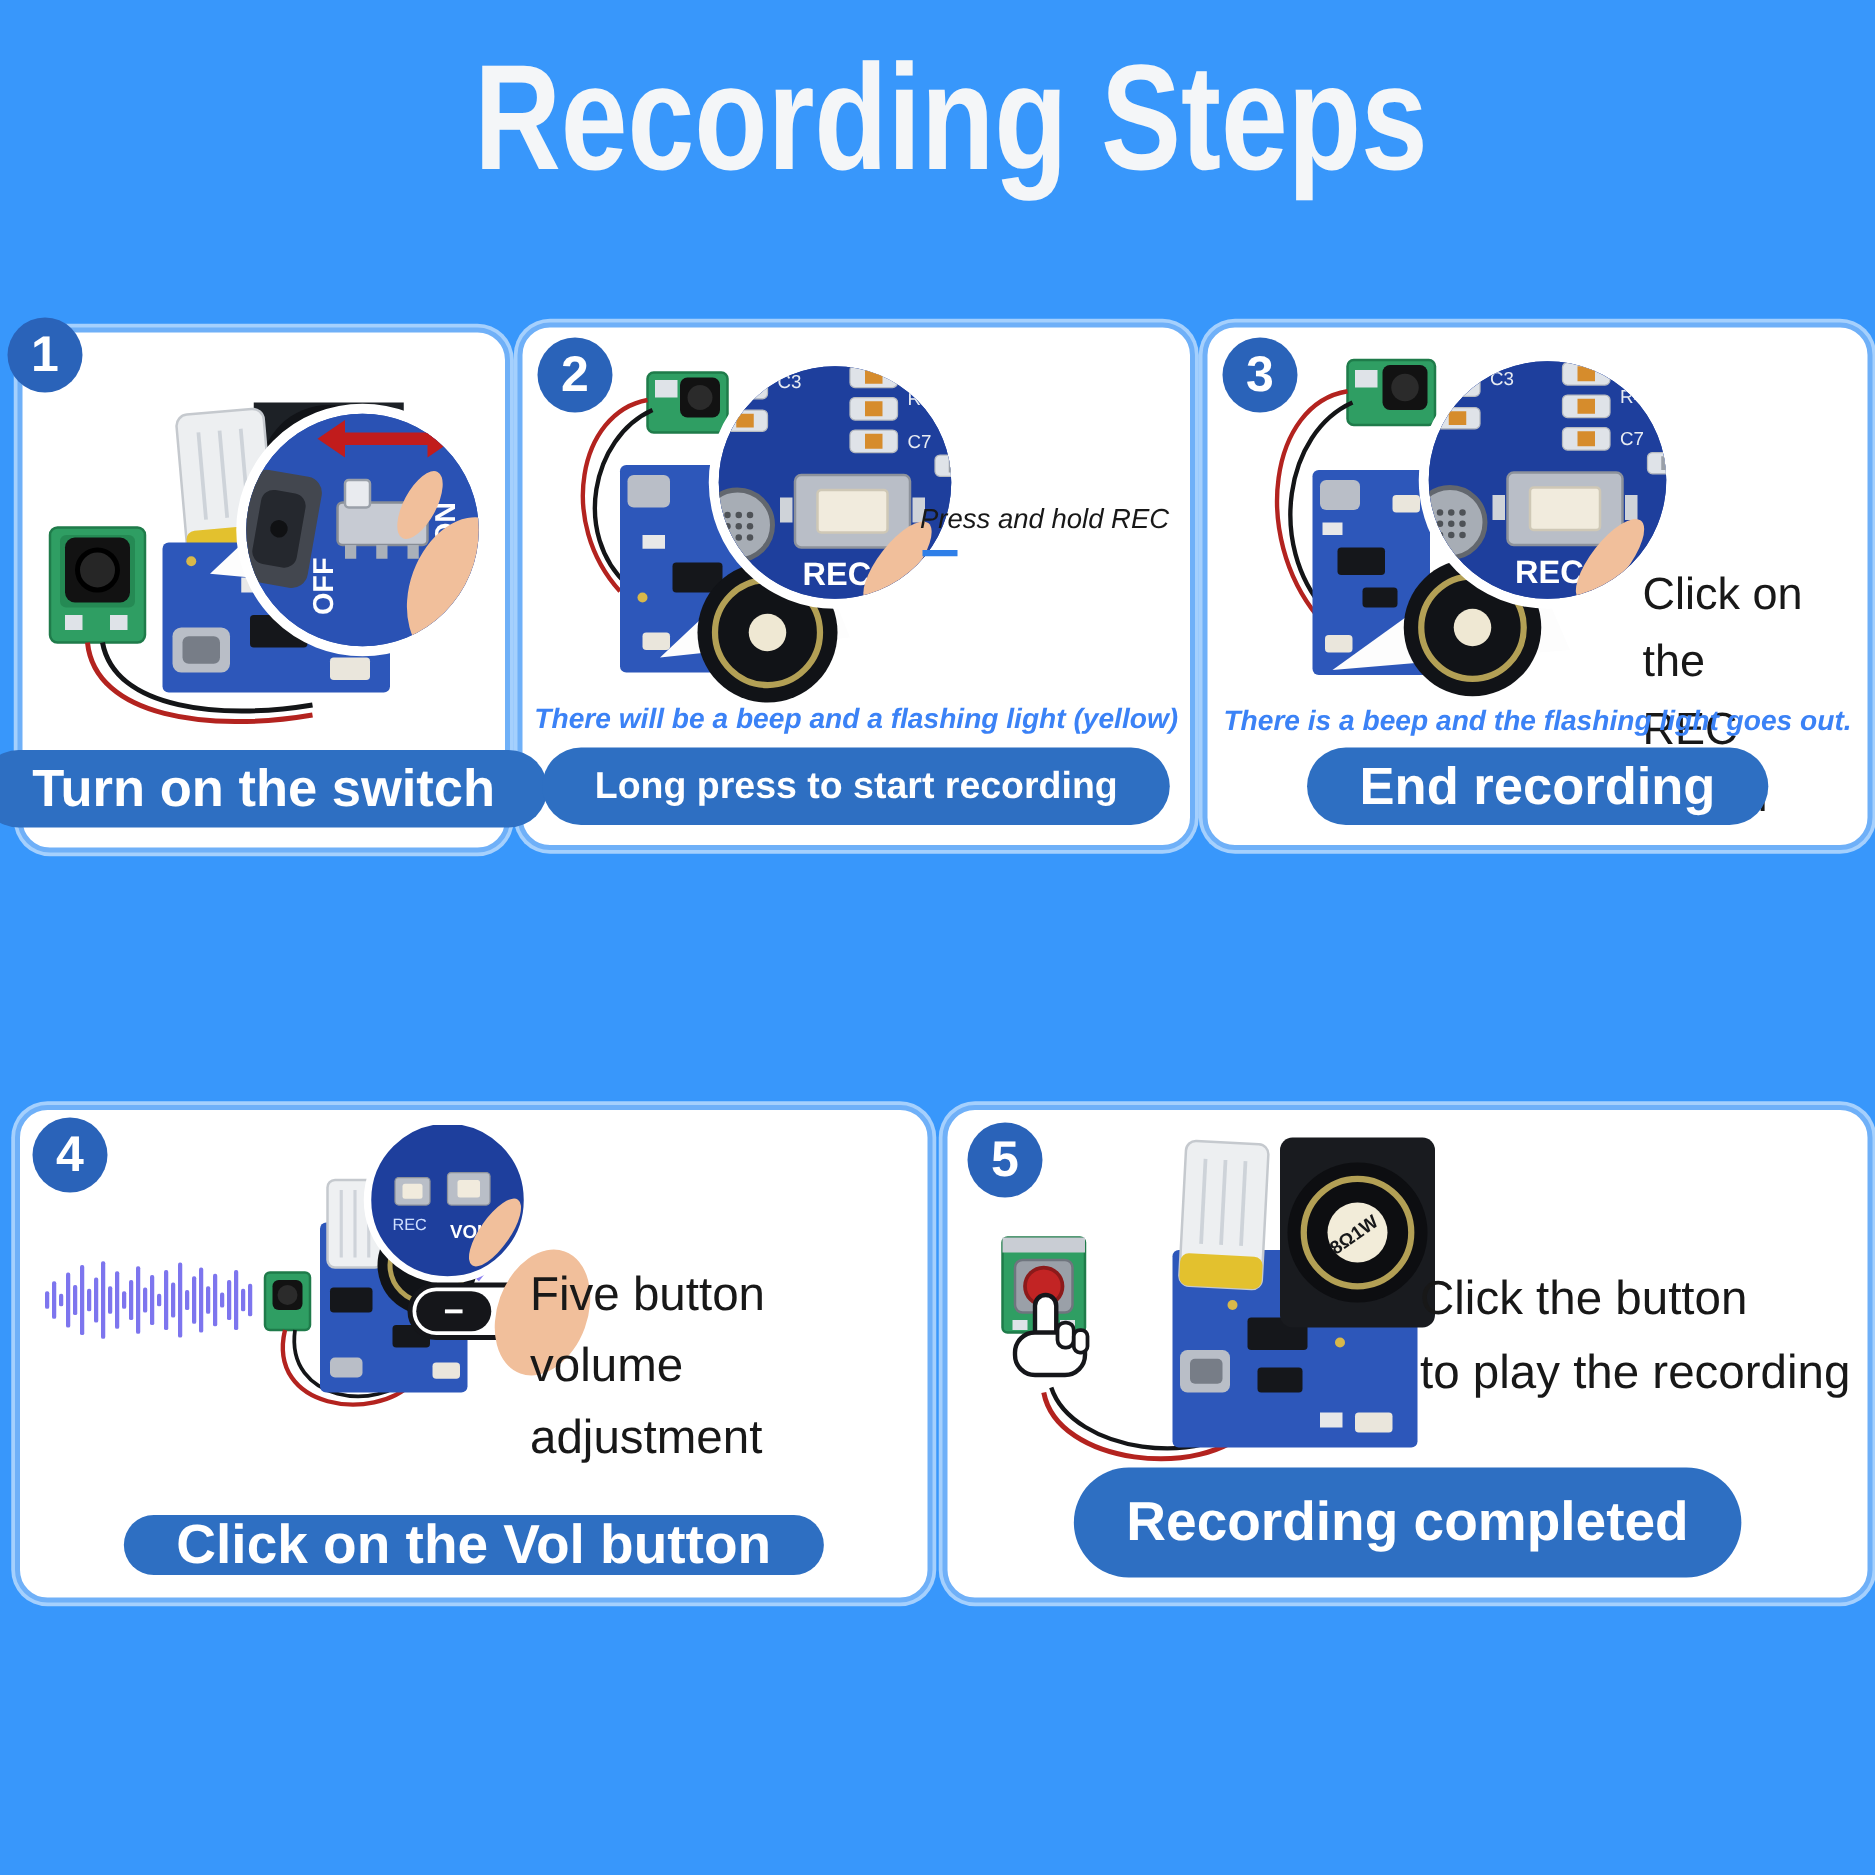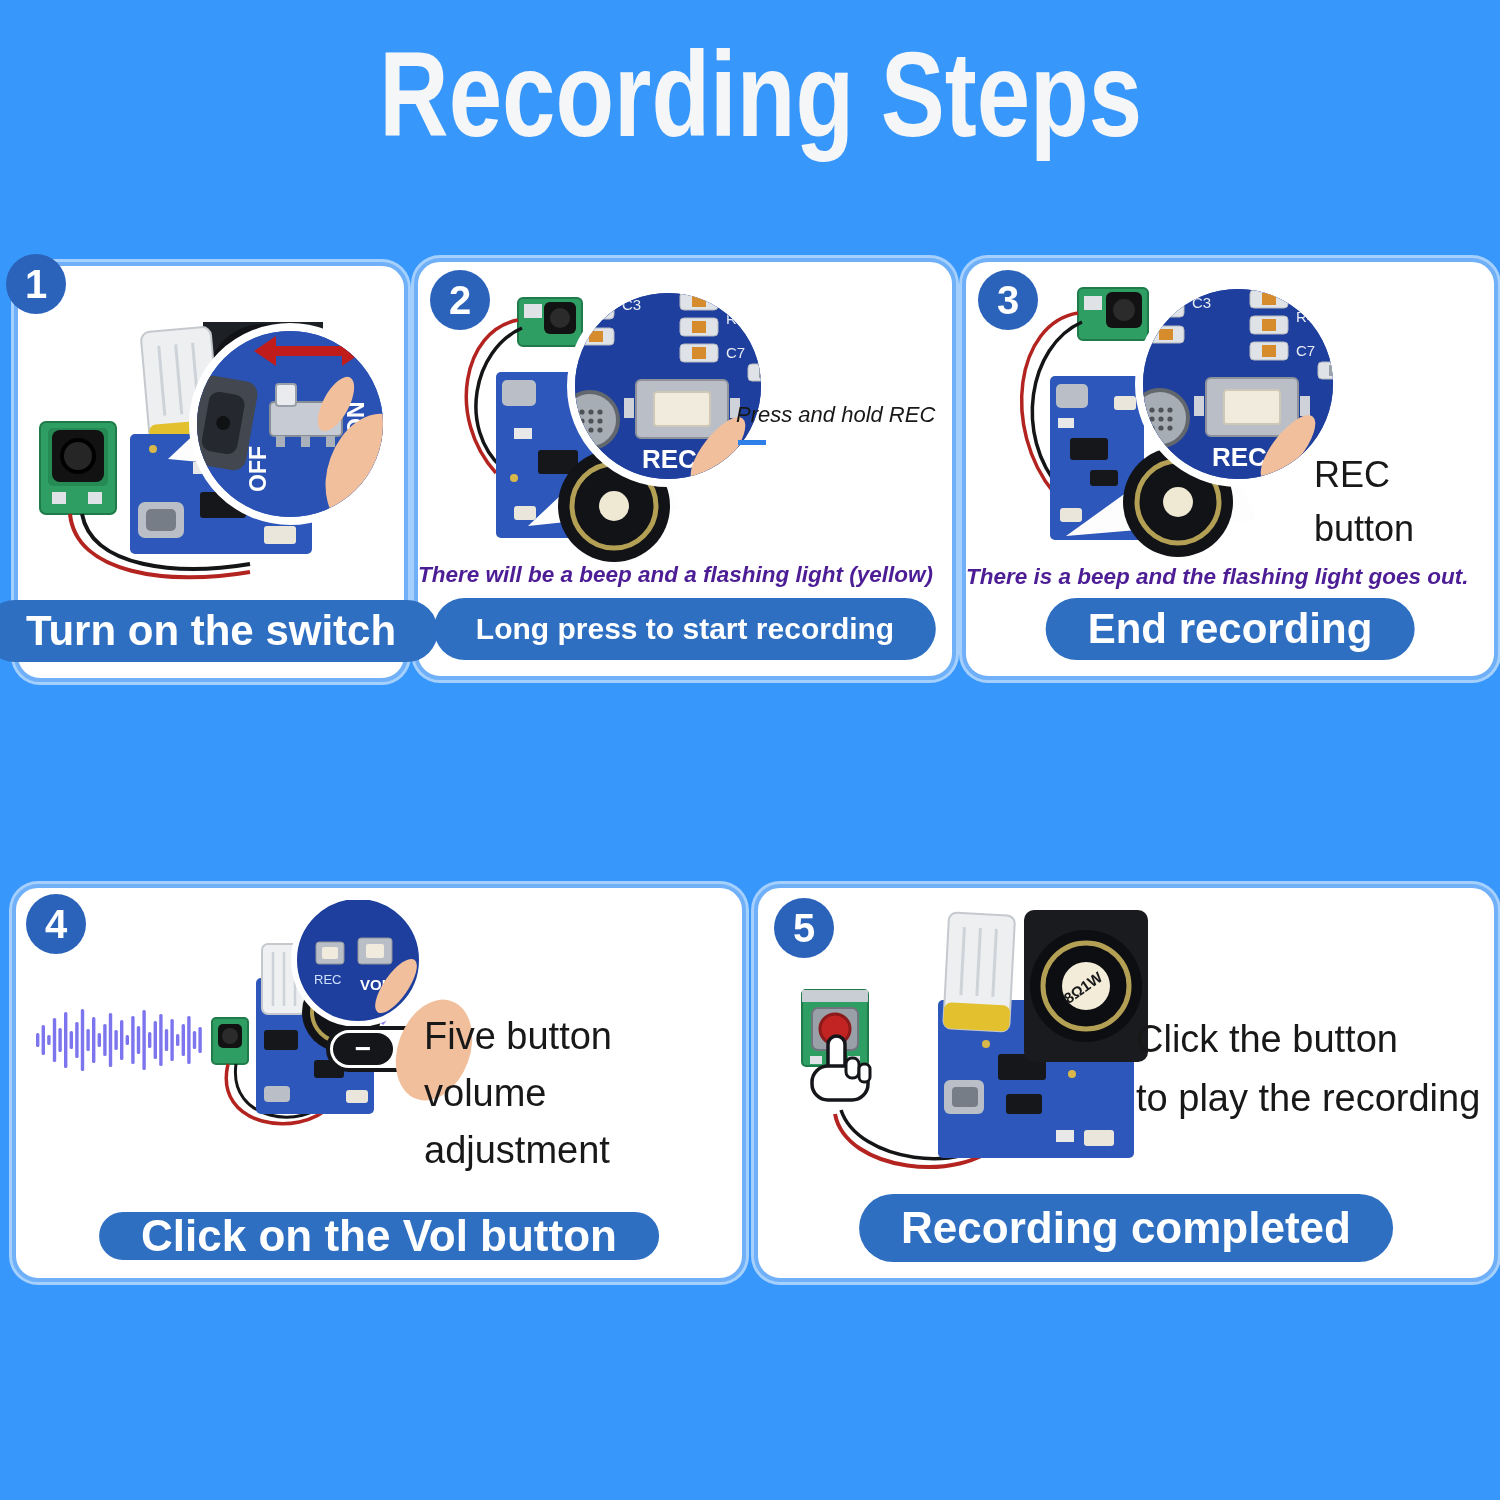--- a/index.html
+++ b/index.html
@@ -24,22 +24,22 @@
     background:#2A63B9;color:#fff;font-size:40px;font-weight:bold;
     display:flex;align-items:center;justify-content:center;z-index:5;
   }
   .pill{
     position:absolute;left:50%;transform:translateX(-50%);
     background:#2E6FC2;color:#fff;border-radius:999px;
     height:62px;padding:0 42px;display:flex;align-items:center;justify-content:center;
     font-weight:bold;white-space:nowrap;z-index:4;
   }
   .note{
-    position:absolute;left:0;width:100%;
-    color:#4c1d95;font-weight:bold;font-style:italic;font-size:22.5px;z-index:3;
+    position:absolute;left:0;width:100%;text-align:center;
+    color:#3b82f6;font-weight:bold;font-style:italic;font-size:22.5px;z-index:3;
     white-space:nowrap;
   }
   .anno{position:absolute;color:#181818;z-index:3;}
   .anno.hand{font-style:italic;}
   .dash{width:28px;height:5px;background:#2f7fe8;margin:12px 0 10px 2px;}
   .illo{position:absolute;z-index:1;}
   svg text{font-family:"Liberation Sans",sans-serif;}
 
   #card1{left:14px;top:262px;width:386px;height:412px;}
   #card2{left:414px;top:258px;width:534px;height:414px;}
@@ -50,21 +50,21 @@
   #card1 .badge{top:-12px;left:-12px;}
   #card2 .badge{top:8px;left:12px;}
   #card3 .badge{top:8px;left:12px;}
   #card4 .badge{top:6px;left:10px;}
   #card5 .badge{top:10px;left:16px;}
 
   #card1 .pill{bottom:16px;font-size:42px;}
   #card2 .pill{bottom:16px;font-size:30px;}
   #card3 .pill{bottom:16px;font-size:42px;}
   #card4 .pill{bottom:18px;font-size:44px;height:48px;}
-  #card5 .pill{bottom:16px;font-size:44px;height:68px;}
+  #card5 .pill{bottom:16px;font-size:44px;height:88px;}
 
   #card2 .note{top:300px;}
   #card3 .note{top:302px;}
 
   .anno2{left:318px;top:140px;font-size:22px;}
   .anno3{left:348px;top:186px;font-size:36px;line-height:1.5;}
   .anno4{left:408px;top:120px;font-size:38px;line-height:1.5;}
   .anno5{left:378px;top:122px;font-size:38px;line-height:1.55;}
 </style>
 </head>
@@ -305,20 +305,21 @@
         </g>
         <text x="246" y="198" font-size="26" font-weight="bold" fill="#ffffff">REC</text>
         <g fill="#f1bf9b">
           <ellipse cx="322" cy="180" rx="15" ry="40" transform="rotate(38 322 180)"></ellipse>
           <ellipse cx="374" cy="250" rx="46" ry="58" transform="rotate(15 374 250)"></ellipse>
         </g>
       </g>
     </g>
   </svg>
   <div class="anno anno3">
+    <div>Click on the</div>
     <div>REC button</div>
   </div>
   <div class="note">There is a beep and the flashing light goes out.</div>
   <div class="pill">End recording</div>
 </section>
 
 <section class="card" id="card4">
   <span class="badge">4</span>
   <svg class="illo" style="left:12px;top:12px" width="480" height="276" viewBox="0 0 480 276">
     <g id="wave-bars">

